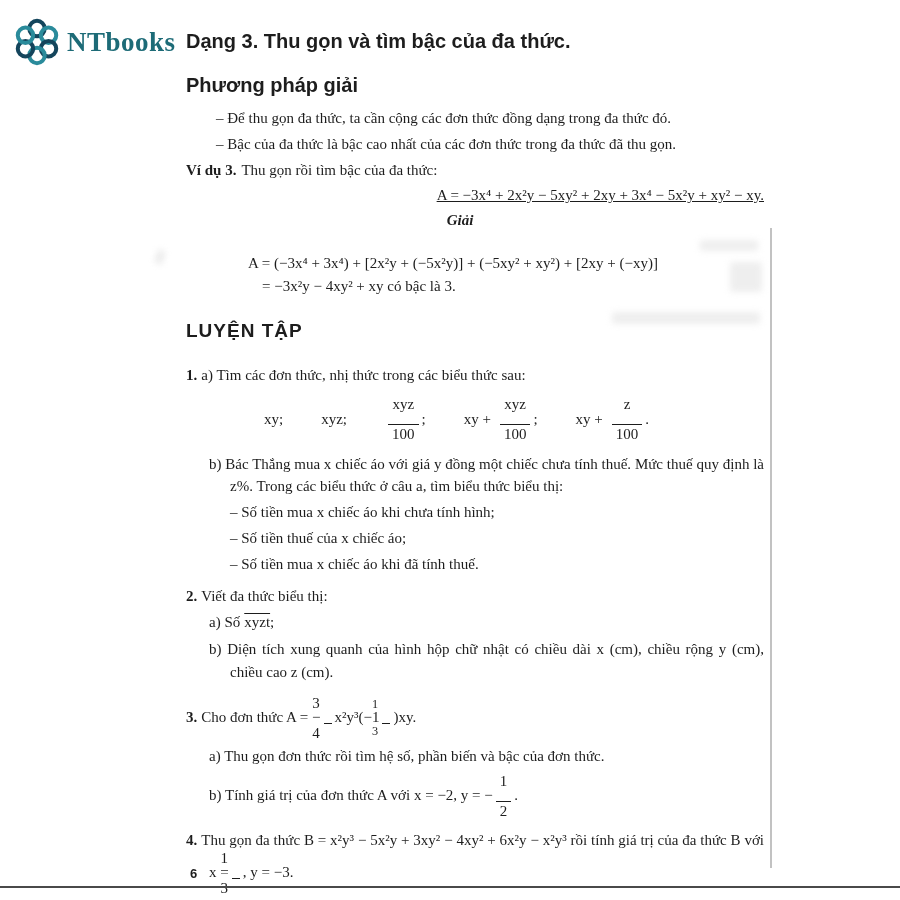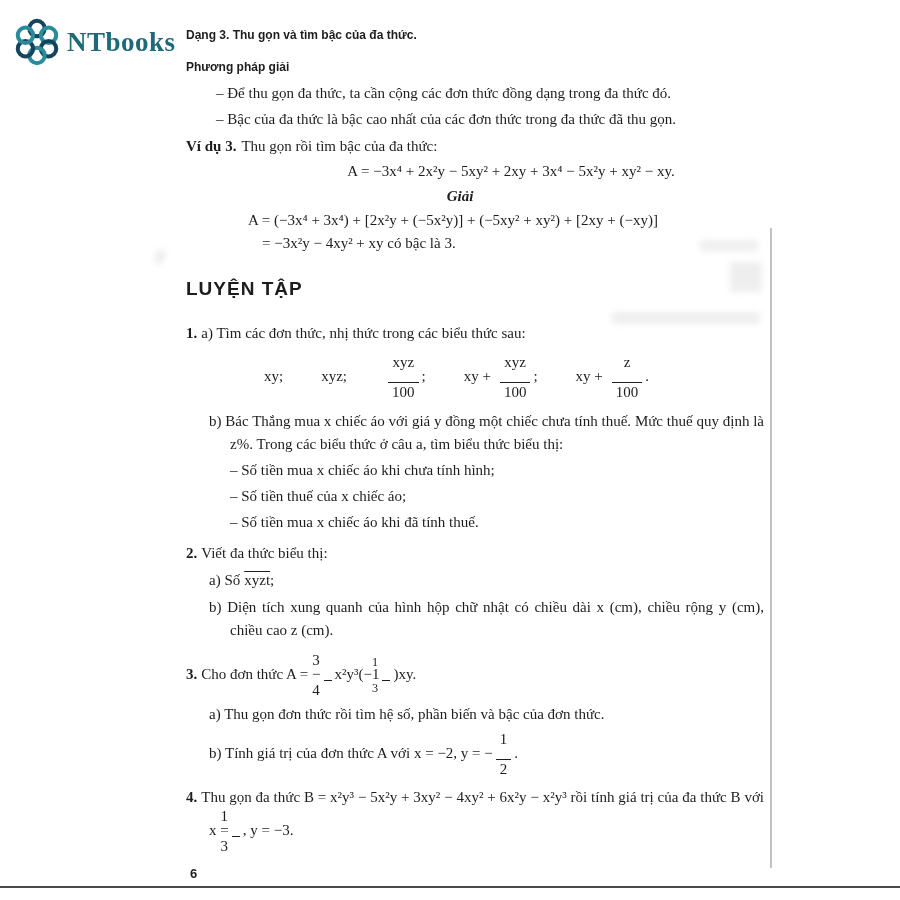--- a/index.html
+++ b/index.html
@@ -15,28 +15,28 @@
 
   
   .logo { position:absolute; left:12px; top:16px; display:flex; align-items:center; gap:5px; }
   .logo-text { font-size:27px; font-weight:bold; color:#1d6b77; letter-spacing:.5px; }
 
   
   .content {
     position:absolute; left:186px; top:26px; width:578px;
     font-size:15px; line-height:1.52; text-align:justify;
   }
-  .h-sans { font-family:"Liberation Sans","DejaVu Sans",sans-serif; font-weight:700; font-size:12px; text-align:left; }
+  .h-sans { font-family:"Liberation Sans","DejaVu Sans",sans-serif; font-weight:700; font-size:20px; text-align:left; }
   .h-dang { margin-bottom:14px; }
   .h-method { margin-bottom:6px; }
   .mpoint { padding-left:30px; margin-bottom:3px; text-align:left; }
   .ex-intro { margin-top:4px; text-align:left; }
   .exlabel { font-weight:bold; margin-right:5px;text-align:right; }
-  .formula { margin:2px 0 0 72px; text-align:center; }
-  .giai { text-align:center; font-weight:bold; font-style:italic; margin:2px 30px 2px 0; }
+  .formula { margin:2px 0 0 72px; text-align:right;text-decoration:underline; }
+  .giai { text-align:center; font-weight:bold; font-style:italic; margin:2px 30px 20px 0; }
   .sol1 { margin-left:62px; text-align:left; }
   .sol2 { margin-left:76px; text-align:left; }
   .luyentap { text-align:left; font-family:"Liberation Sans","DejaVu Sans",sans-serif; font-weight:700; font-size:19px; letter-spacing:1px; margin:20px 0 18px; }
 
   .prob { margin-top:9px; padding-left:23px; text-indent:-23px; text-align:justify; }
   .pnum { font-weight:bold; margin-right:4px; }
   .sub { margin-left:23px; margin-top:4px; text-align:left; }
   .sub-hang { margin-top:4px; padding-left:44px; text-indent:-21px; text-align:justify; }
   .dash { margin-left:44px; margin-top:3px; text-align:left; }
 

